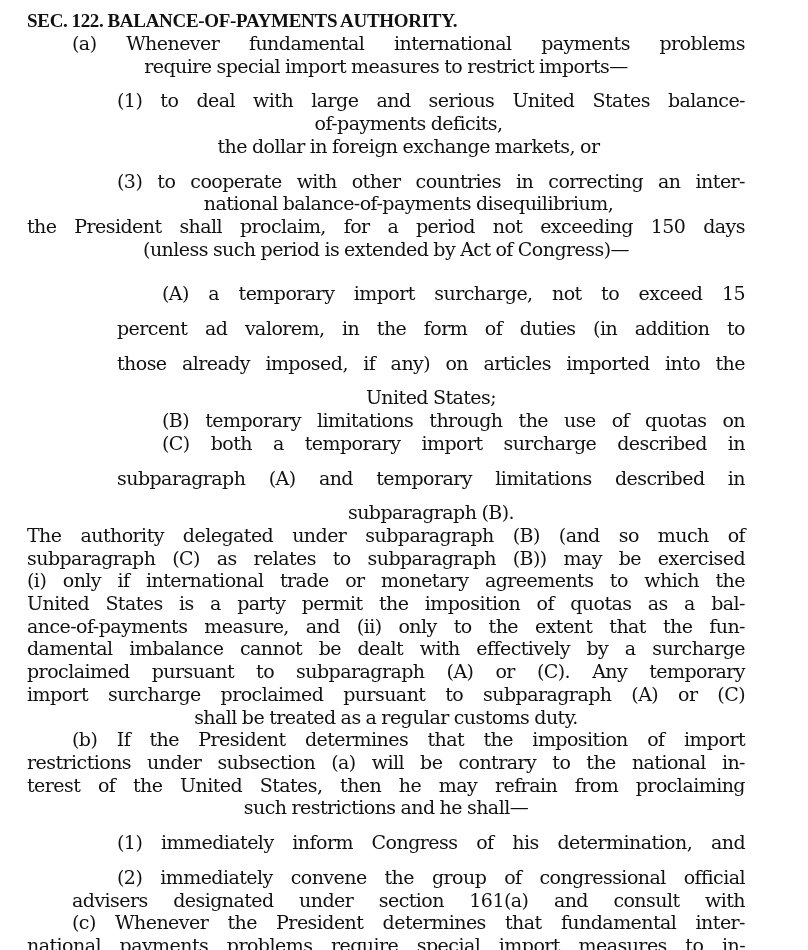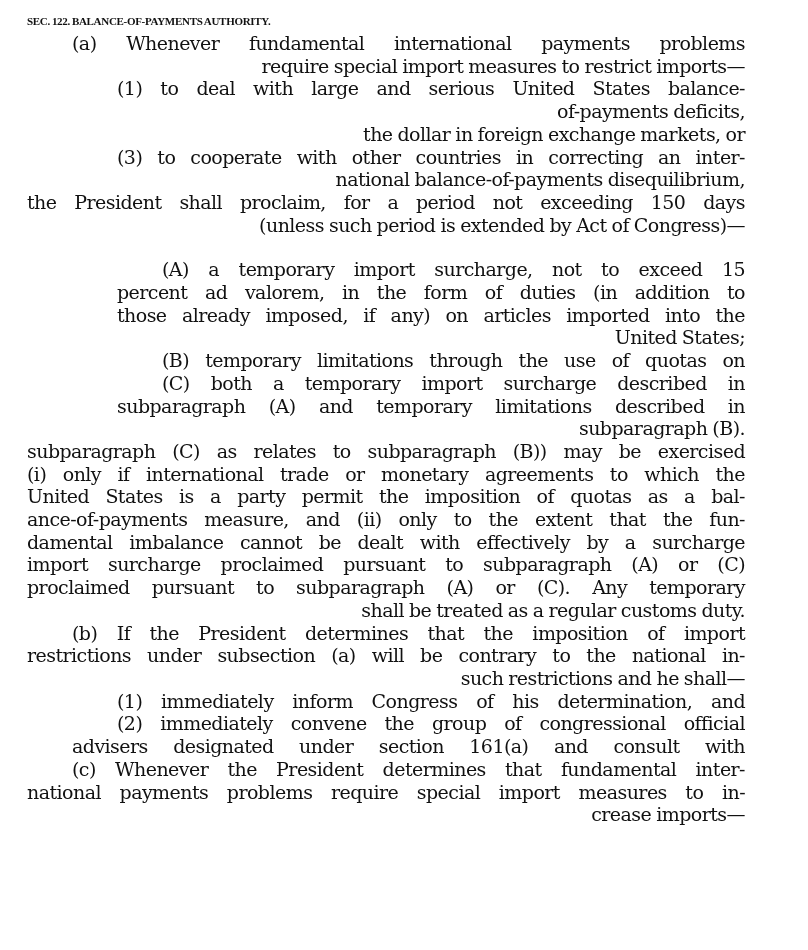--- a/index.html
+++ b/index.html
@@ -8,31 +8,31 @@
     position: absolute; left: 27px; top: 10px; width: 718px;
     font-family: "DejaVu Serif", "Liberation Serif", serif;
     color: #111111;
     font-size: 19px;
     letter-spacing: -0.55px;
     word-spacing: -0.5px;
   }
   .heading {
     font-family: "Liberation Serif", "DejaVu Serif", serif;
     font-weight: bold;
-    font-size: 11px;
+    font-size: 19px;
     letter-spacing: -0.3px;
     line-height: 22px;
     margin: 0;
   }
   .line { line-height: 22.7px; white-space: nowrap; }
   .just { text-align: justify; text-align-last: justify; white-space: normal; }
-  .just-l { text-align: right; }
+  .just-l { text-align: center; }
   .i0 { padding-left: 0; }
   .i1 { padding-left: 45px; }
-  .i2 { padding-left: 90px; }
+  .i2 { padding-left: 90px; margin-top: 12px; }
   .i3 { padding-left: 135px; }
   .gap { height: 22px; }
 </style>
 </head>
 <body>
 
 <div class="doc">
   <div class="heading">SEC. 122. BALANCE-OF-PAYMENTS AUTHORITY.</div>
   <div id="body-lines">
       <div class="line i1 just">(a) Whenever fundamental international payments problems</div>
@@ -46,30 +46,32 @@
       <div class="line i0 just-l">(unless such period is extended by Act of Congress)—</div>
       <div class="gap"></div>
       <div class="line i3 just">(A) a temporary import surcharge, not to exceed 15</div>
       <div class="line i2 just">percent ad valorem, in the form of duties (in addition to</div>
       <div class="line i2 just">those already imposed, if any) on articles imported into the</div>
       <div class="line i2 just-l">United States;</div>
       <div class="line i3 just">(B) temporary limitations through the use of quotas on</div>
       <div class="line i3 just">(C) both a temporary import surcharge described in</div>
       <div class="line i2 just">subparagraph (A) and temporary limitations described in</div>
       <div class="line i2 just-l">subparagraph (B).</div>
+      <div class="line i0 just">The authority delegated under subparagraph (B) (and so much of</div>
       <div class="line i0 just">subparagraph (C) as relates to subparagraph (B)) may be exercised</div>
       <div class="line i0 just">(i) only if international trade or monetary agreements to which the</div>
       <div class="line i0 just">United States is a party permit the imposition of quotas as a bal-</div>
       <div class="line i0 just">ance-of-payments measure, and (ii) only to the extent that the fun-</div>
       <div class="line i0 just">damental imbalance cannot be dealt with effectively by a surcharge</div>
+      <div class="line i0 just">proclaimed pursuant to subparagraph (A) or (C). Any temporary</div>
       <div class="line i0 just">import surcharge proclaimed pursuant to subparagraph (A) or (C)</div>
-      <div class="line i0 just">proclaimed pursuant to subparagraph (A) or (C). Any temporary</div>
       <div class="line i0 just-l">shall be treated as a regular customs duty.</div>
       <div class="line i1 just">(b) If the President determines that the imposition of import</div>
       <div class="line i0 just">restrictions under subsection (a) will be contrary to the national in-</div>
+      <div class="line i0 just">terest of the United States, then he may refrain from proclaiming</div>
       <div class="line i0 just-l">such restrictions and he shall—</div>
       <div class="line i2 just">(1) immediately inform Congress of his determination, and</div>
       <div class="line i2 just">(2) immediately convene the group of congressional official</div>
       <div class="line i1 just">advisers designated under section 161(a) and consult with</div>
       <div class="line i1 just">(c) Whenever the President determines that fundamental inter-</div>
       <div class="line i0 just">national payments problems require special import measures to in-</div>
       <div class="line i0 just-l">crease imports—</div>
     </div>
 </div>
 

